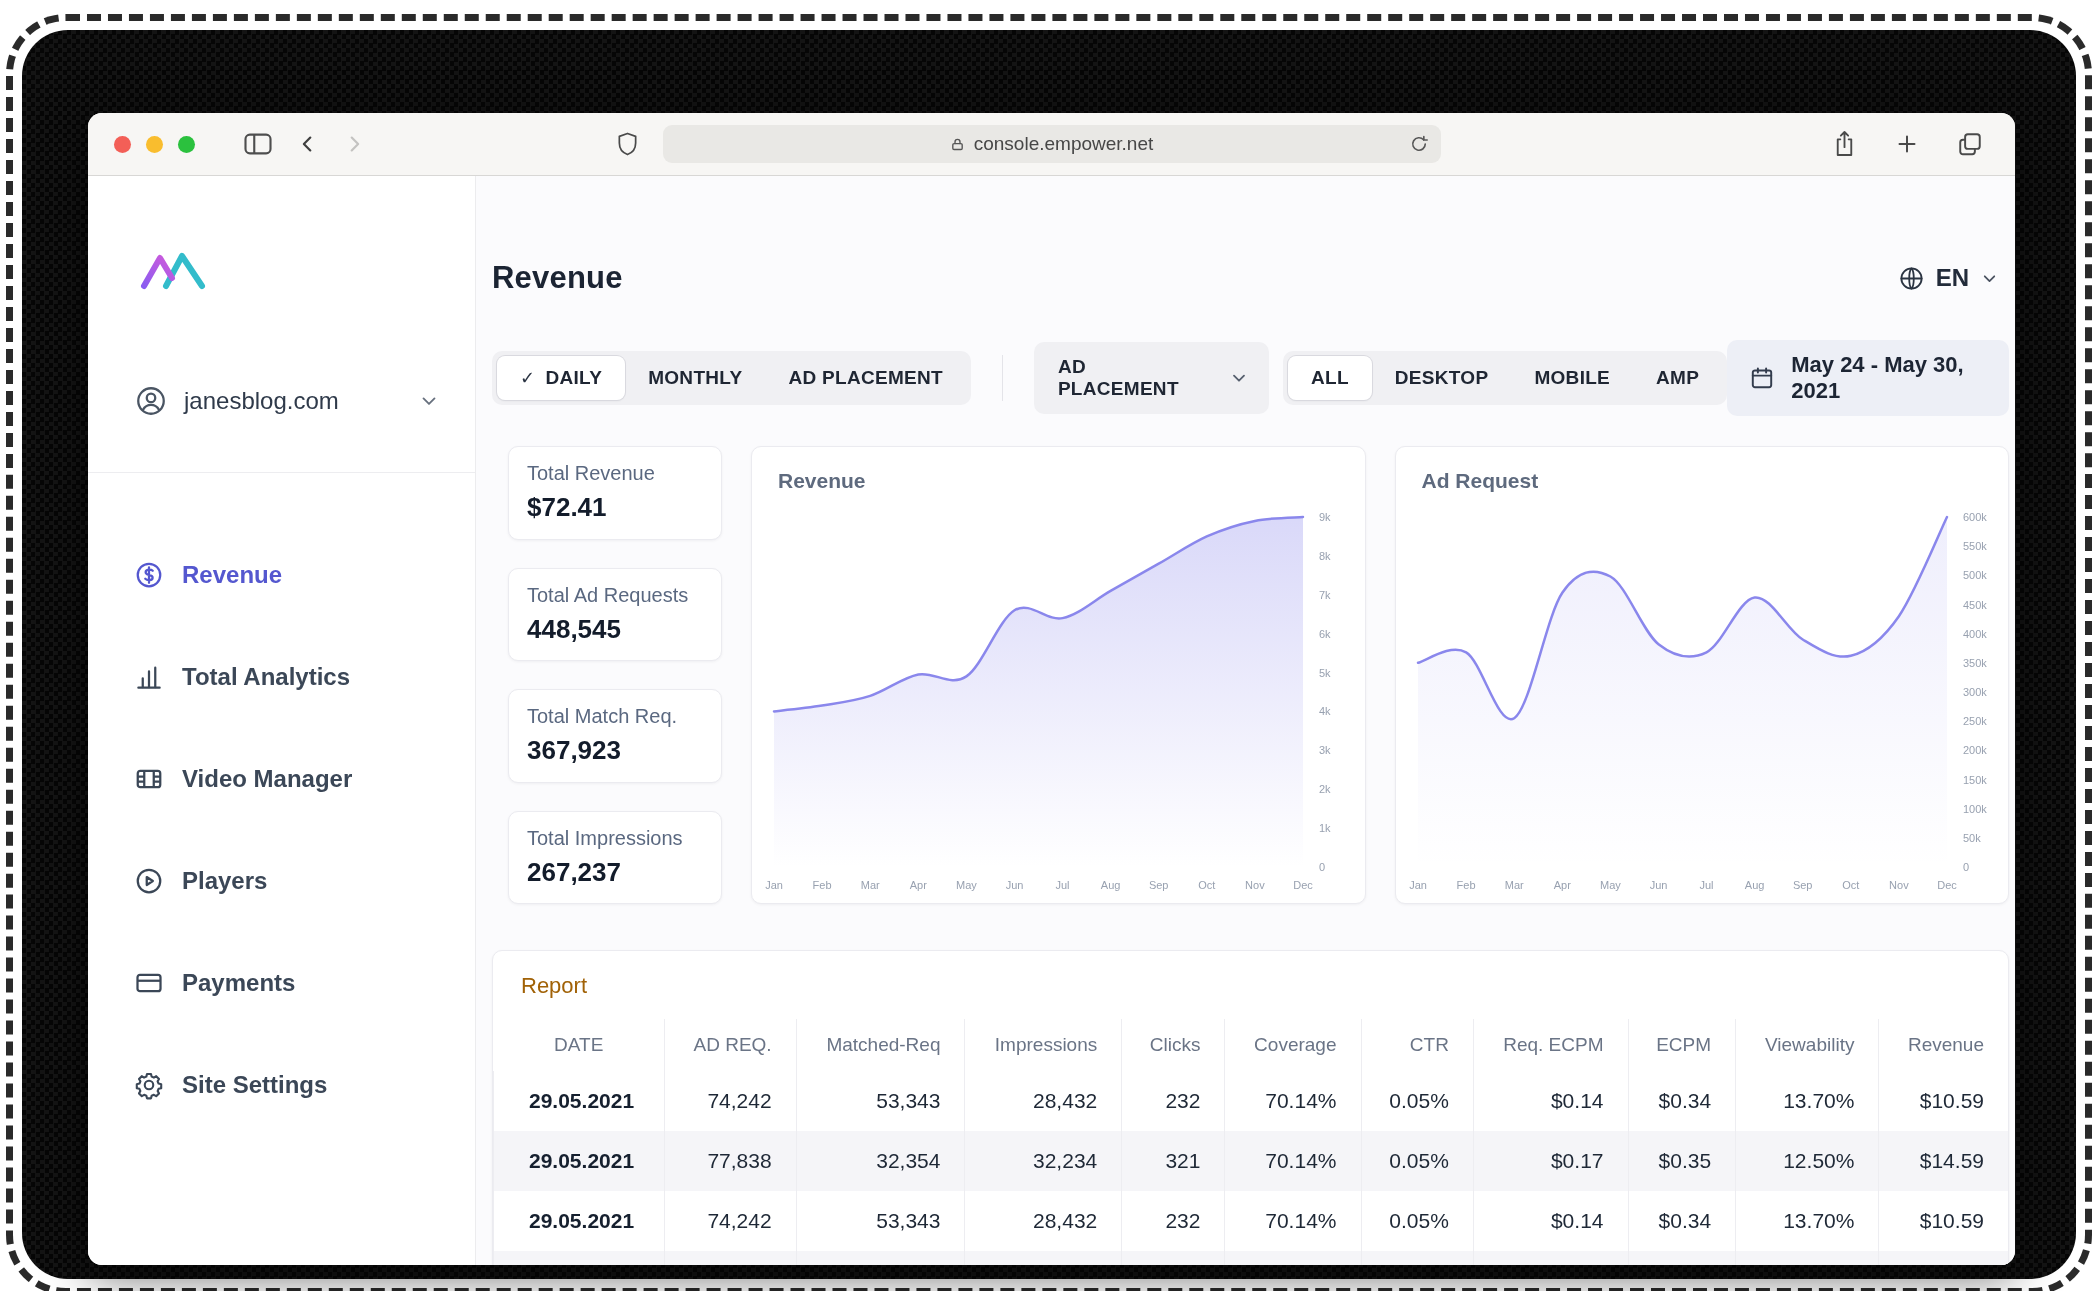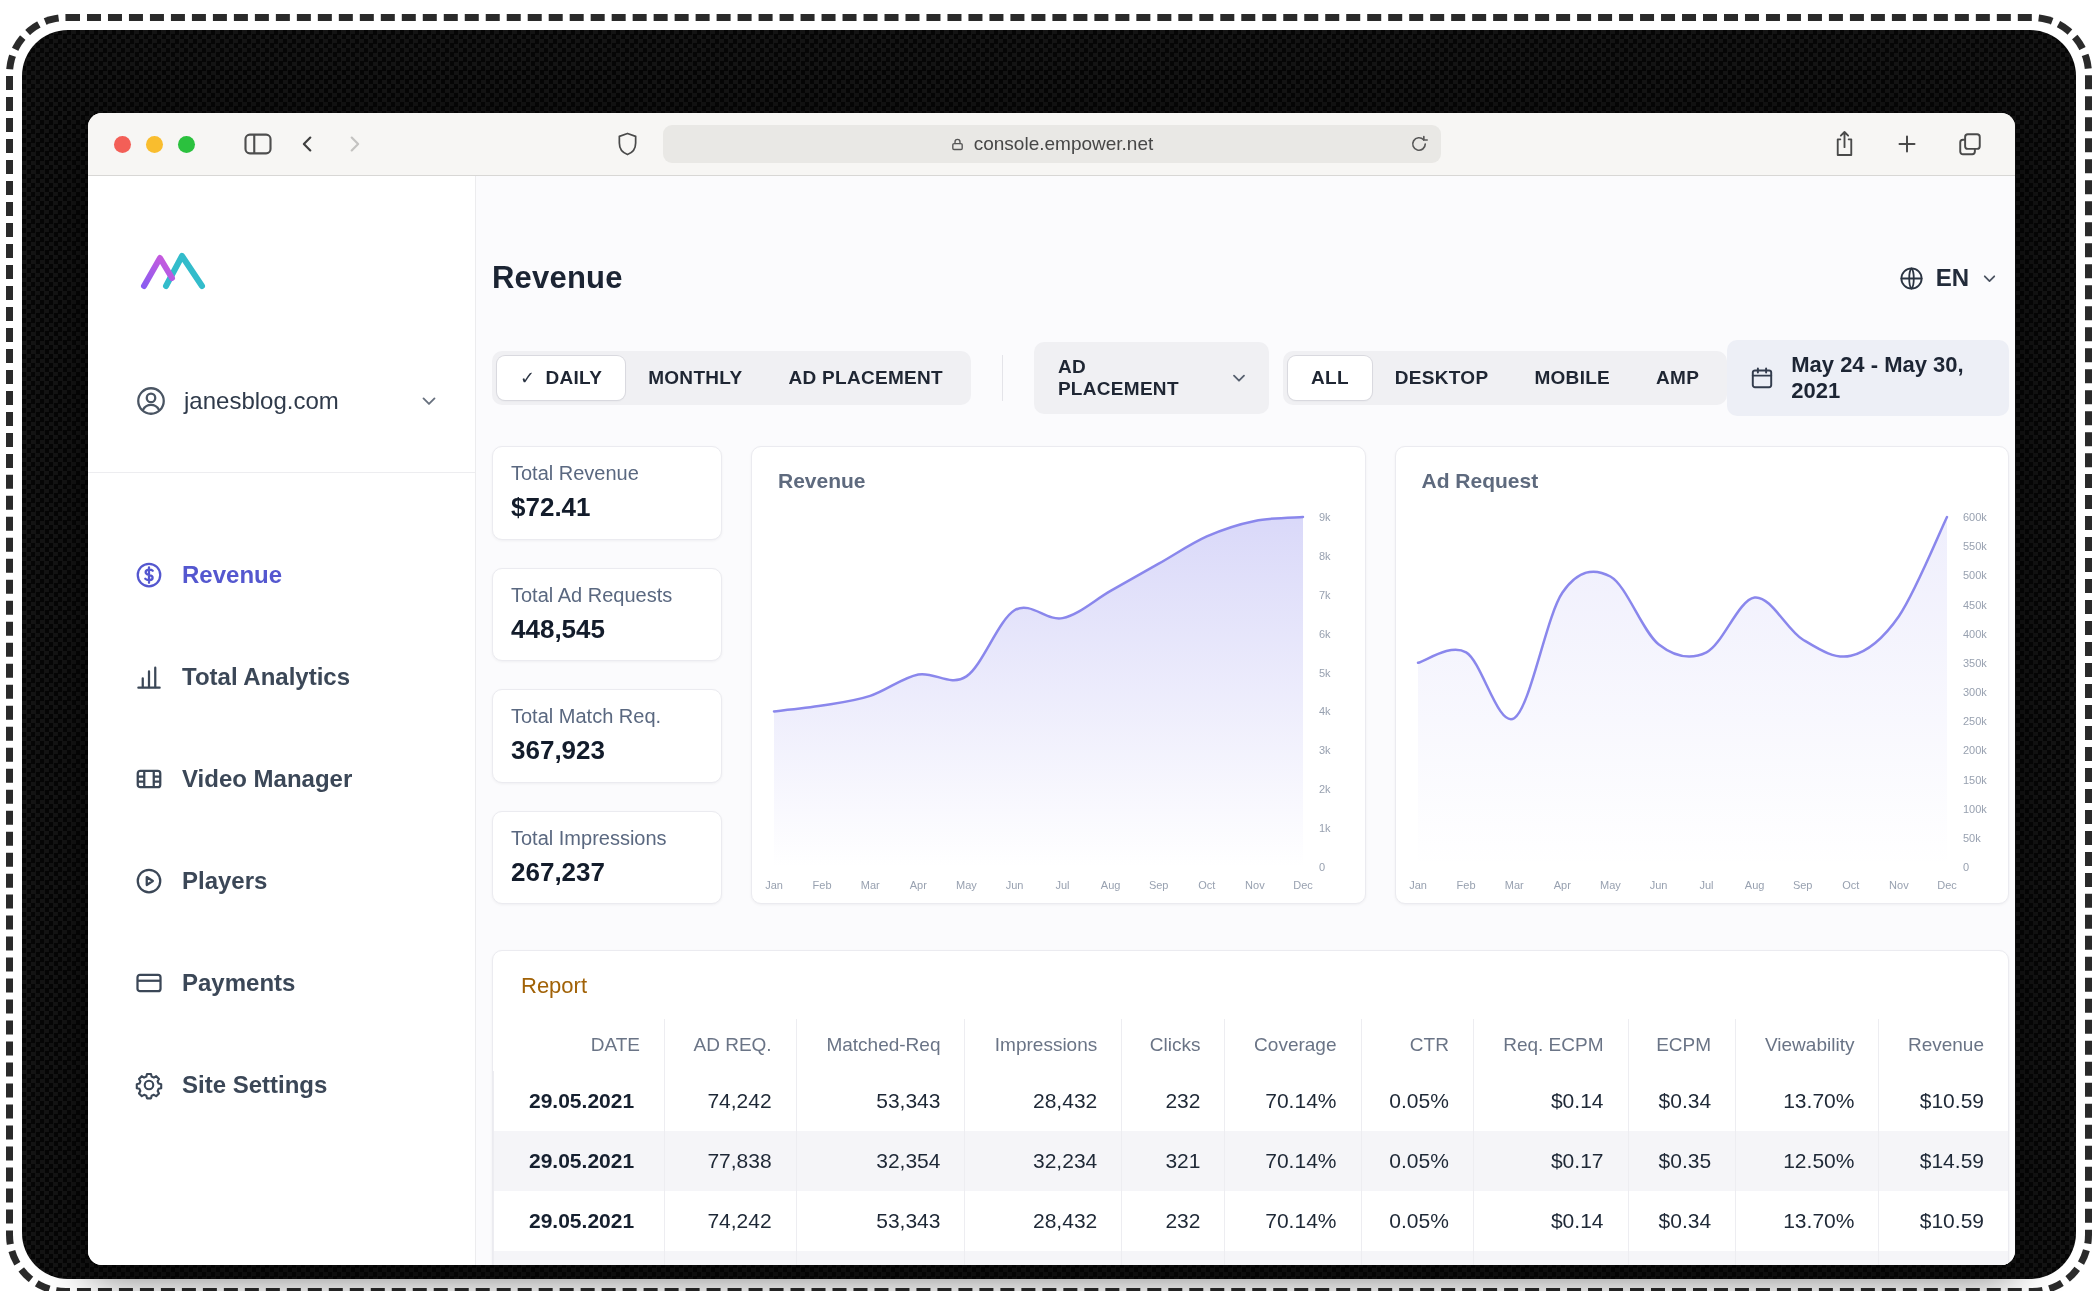--- a/index.html
+++ b/index.html
@@ -50,34 +50,34 @@
   .check{font-size:18px;color:#2a3342;}
   .vdiv{width:1px;height:46px;background:#e4e4e9;margin:0 31px;}
   .dropdown{display:flex;align-items:center;gap:42px;background:#f0f0f3;border-radius:10px;padding:14px 20px 14px 24px;font-size:19px;font-weight:700;color:#1f2633;letter-spacing:.3px;cursor:pointer;}
   .dropdown .chev{display:flex;color:#565f6e;}
   .seg2{margin-left:14px;}
   .datepicker{margin-left:auto;display:flex;align-items:center;gap:16px;background:#edeff6;border-radius:10px;padding:12px 22px;font-size:22px;font-weight:700;color:#1d2534;cursor:pointer;}
   .datepicker .cal{display:flex;color:#333c4d;}
   
   .dash{margin-top:30px;display:grid;grid-template-columns:230px 1fr 1fr;gap:29px;height:458px;}
   .stats{display:flex;flex-direction:column;gap:28px;}
-  .stat-card{flex:1;background:#fff;border:1px solid #ebebf0;border-radius:10px;box-shadow:0 1px 3px rgba(16,24,40,.05);padding:15px 18px;box-sizing:border-box;}
+  .stat-card{flex:1;background:#fff;border:1px solid #ebebf0;border-radius:10px;box-shadow:0 1px 3px rgba(16,24,40,.05);padding:15px 18px;box-sizing:border-box;margin-left:16px;}
   .stat-label{font-size:20px;color:#5a6880;}
   .stat-value{margin-top:7px;font-size:26px;font-weight:700;color:#131c2b;}
   .card{background:#fff;border:1px solid #ebebf0;border-radius:10px;box-shadow:0 1px 3px rgba(16,24,40,.05);box-sizing:border-box;}
   .chart-card{position:relative;}
   .chart-title{position:absolute;left:26px;top:22px;font-size:21px;font-weight:600;color:#5e6a7e;}
   .chart-box{position:absolute;left:8px;right:4px;top:58px;bottom:6px;}
   svg text.tick{font-size:11px;fill:#98a1b0;font-family:"Liberation Sans","DejaVu Sans",sans-serif;}
   
   .report{margin-top:46px;border-radius:10px;padding-top:22px;min-height:352px;}
   .report-title{padding-left:28px;font-size:22px;font-weight:400;color:#a16207;}
   table{width:100%;border-collapse:collapse;margin-top:20px;}
   th{font-size:19px;font-weight:500;color:#6a7486;padding:15px 24px;text-align:right;border-left:1px solid #ededf1;white-space:nowrap;}
-  th:first-child{border-left:none;}
+  th:first-child{border-left:none;text-align:center;}
   td{font-size:21px;color:#1e2836;padding:18px 24px;text-align:right;border-left:1px solid #ededf1;white-space:nowrap;}
   td.date{font-weight:700;text-align:left;color:#16202f;padding-left:35px;}
   tbody tr:nth-child(even){background:#f5f5f8;}
 </style>
 </head>
 <body>
 
 <div class="frame"></div>
 
 <div class="window">

